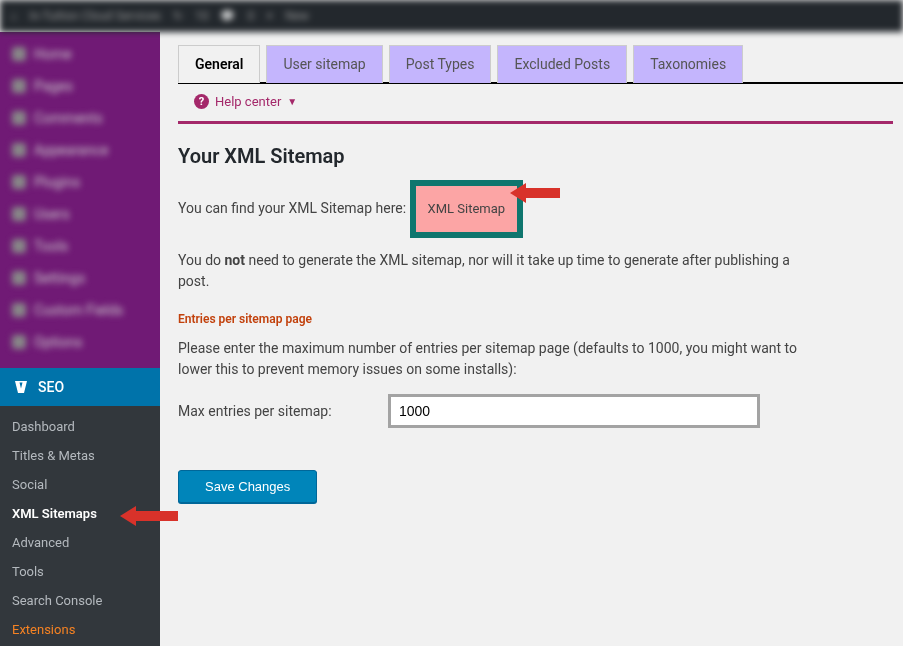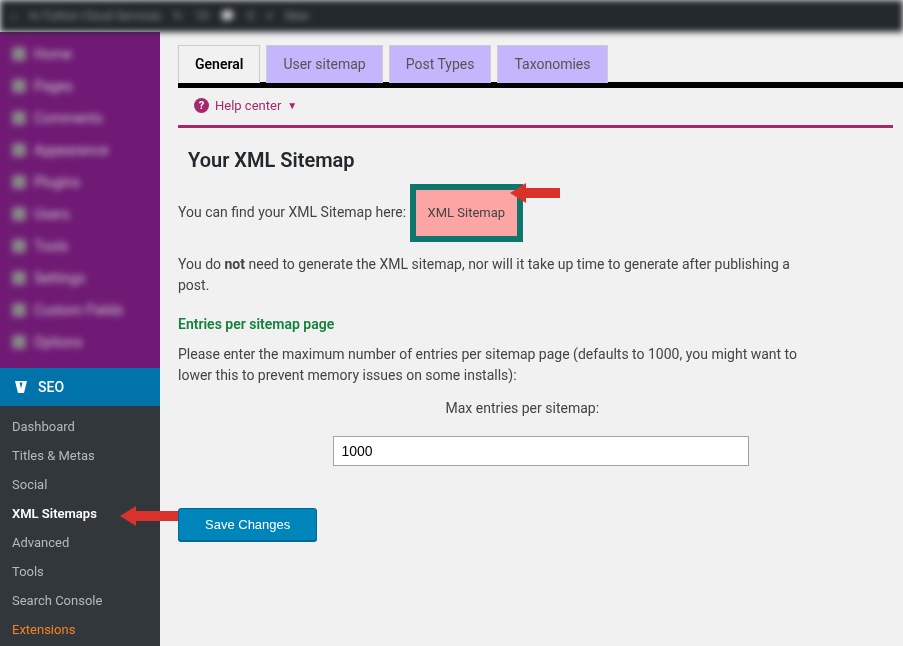--- a/index.html
+++ b/index.html
@@ -89,21 +89,21 @@
     top: 32px;
     left: 160px;
     right: 0;
     bottom: 0;
     background: #f1f1f1;
     padding: 0 0 0 18px;
   }
   .tabs {
     display:flex;
     margin-top: 12px;
-    border-bottom:6px solid #000000;
+    border-bottom:2px solid #000000;
     gap: 0;
   }
   .tab {
     background:#c4b5fd;
     border:1px solid #ccc;
     border-bottom:none;
     padding:10px 16px;
     font-size:14px;
     color:#555;
     margin-right:6px;
@@ -130,28 +130,28 @@
   .help .q {
     width:15px; height:15px; border-radius:50%;
     background:#a4286a; color:#fff;
     display:flex; align-items:center; justify-content:center;
     font-size:11px; font-weight:bold;
   }
   .help .tri { font-size:10px; }
   h2 {
     font-size:20px;
     font-weight:600;
-    margin:20px 10px 12px;
+    margin:20px 0 12px;
     color:#23282d;
   }
   h3 {
-    font-size:14px;
+    font-size:12px;
     font-weight:600;
     margin:20px 0 12px;
-    color:#15803d;
+    color:#c2410c;
   }
   p {
     font-size:14px;
     line-height:1.5;
     color:#444;
     margin-bottom:12px;
     max-width:620px;
   }
   .sitemap-btn {
     display:inline-block;
@@ -159,28 +159,27 @@
     padding:13px 12px;
     background:#fca5a5;
     font-size:13px;
     cursor:pointer;
   }
   .row {
     display:flex;
     align-items:center;
     gap:20px;
     margin:14px 0;
-    flex-direction:column;
   }
   .row label { font-size:14px; width:190px; }
   .row input[type=text] {
-    width:416px;
+    width:372px;
     padding:6px 8px;
     font-size:14px;
-    border:1px solid #a3a3a3;
+    border:3px solid #a3a3a3;
     background:#fff;
   }
   .save {
     background:#0085ba;
     border:1px solid #006799;
     color:#fff;
     padding:8px 26px;
     font-size:13px;
     border-radius:3px;
     cursor:pointer;
@@ -266,20 +265,21 @@
       <div class="sitem">Search Console</div>
       <div class="sitem ext">Extensions</div>
     </div>
 </div>
 
 <div class="content">
   <div class="tabs" id="tabs">
       <div class="tab active">General</div>
       <div class="tab">User sitemap</div>
       <div class="tab">Post Types</div>
+      <div class="tab">Excluded Posts</div>
       <div class="tab">Taxonomies</div>
     </div>
   <div class="help">
     <span class="q">?</span>
     <span>Help center</span>
     <span class="tri">▼</span>
   </div>
 
   <h2>Your XML Sitemap</h2>
   <p>

